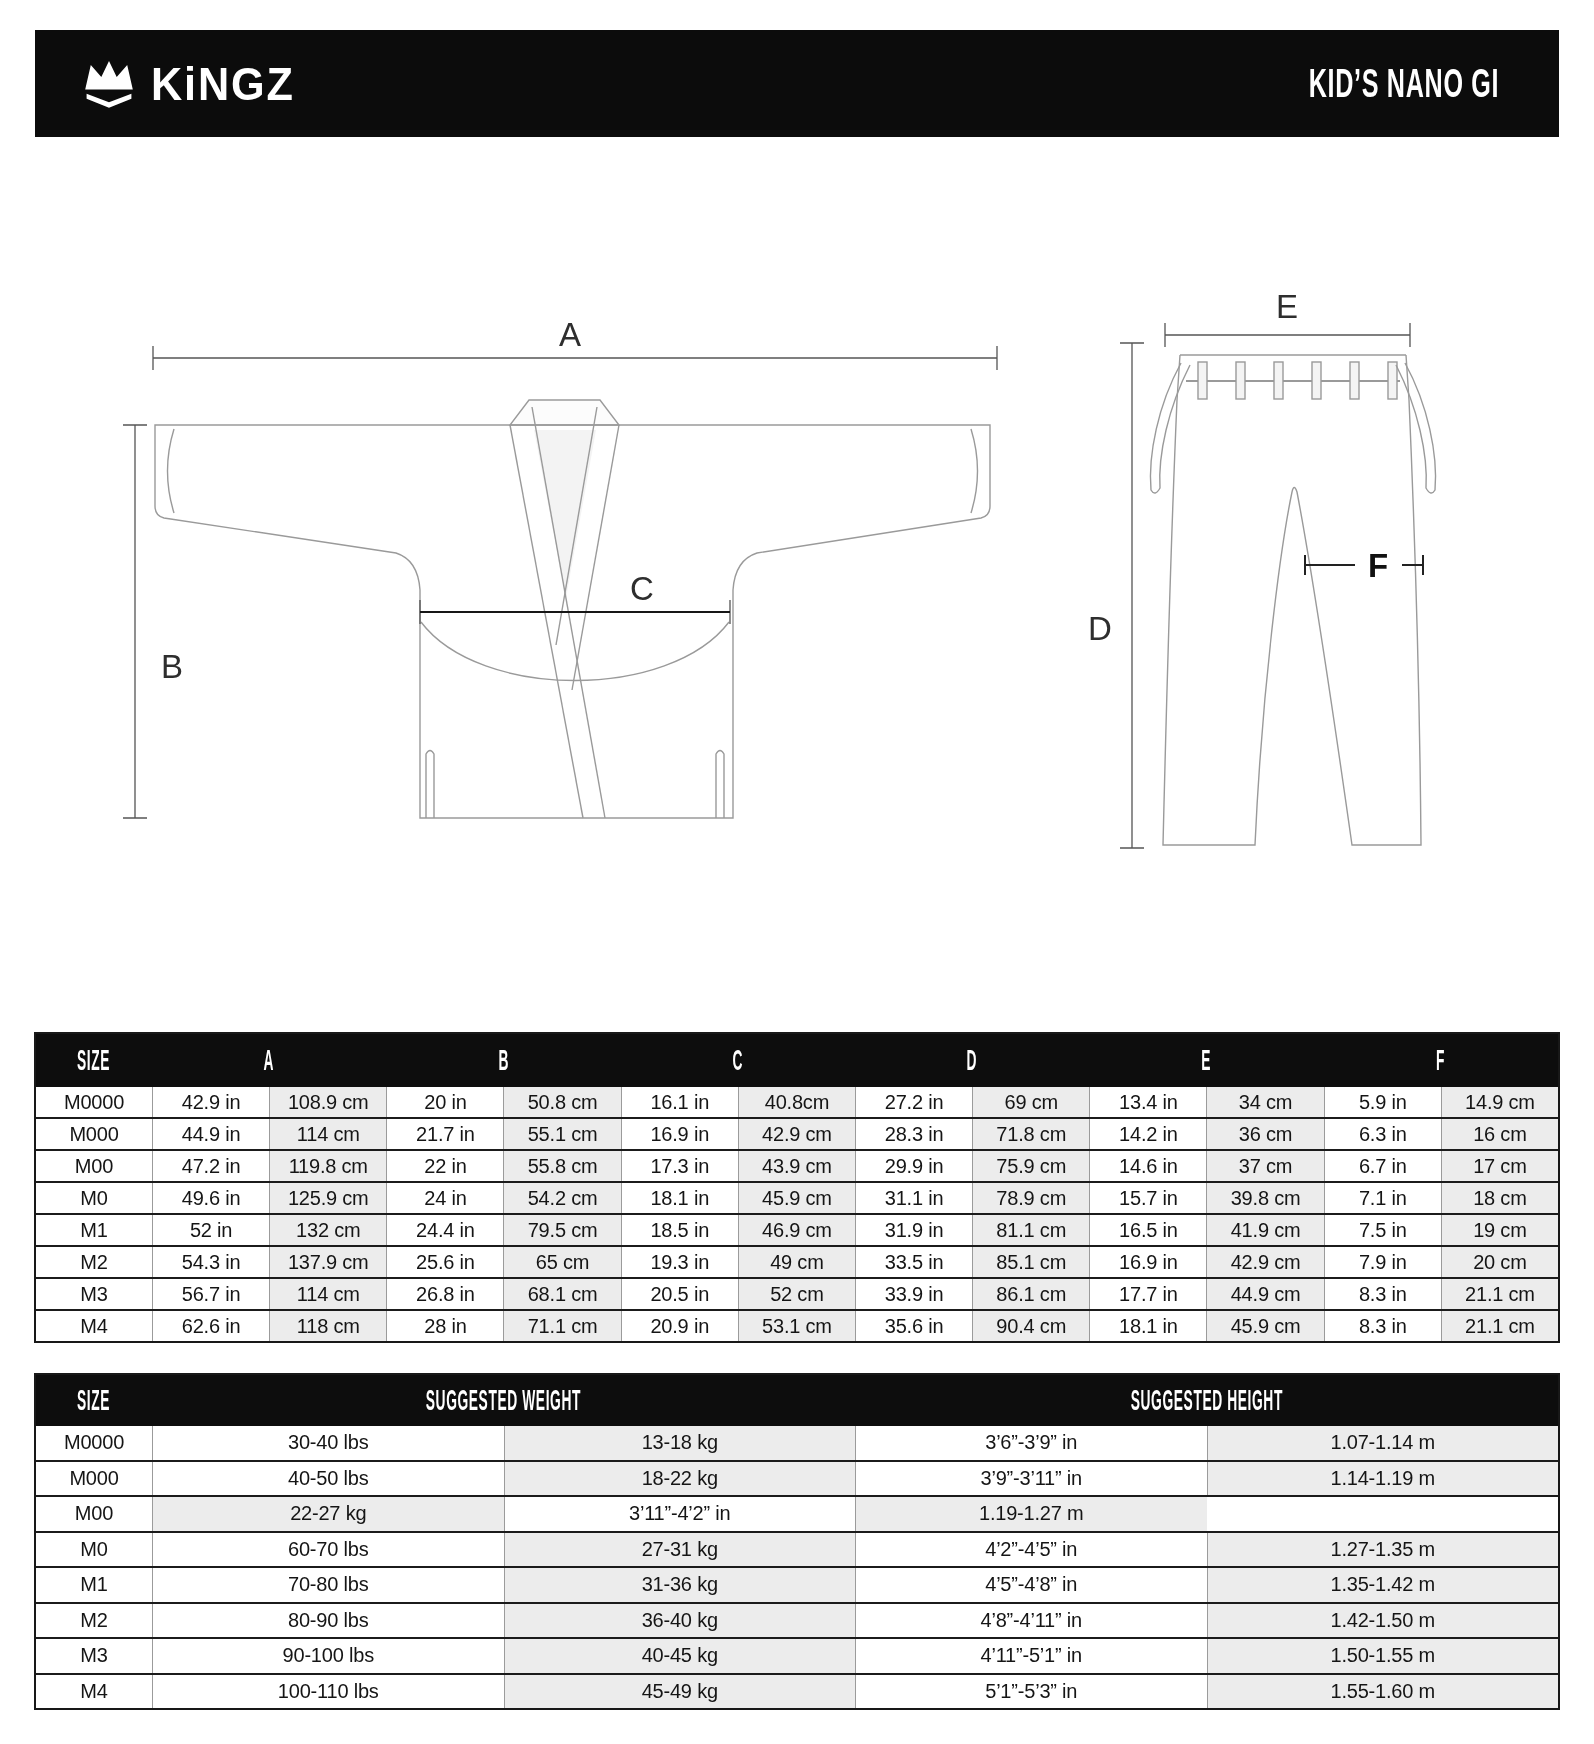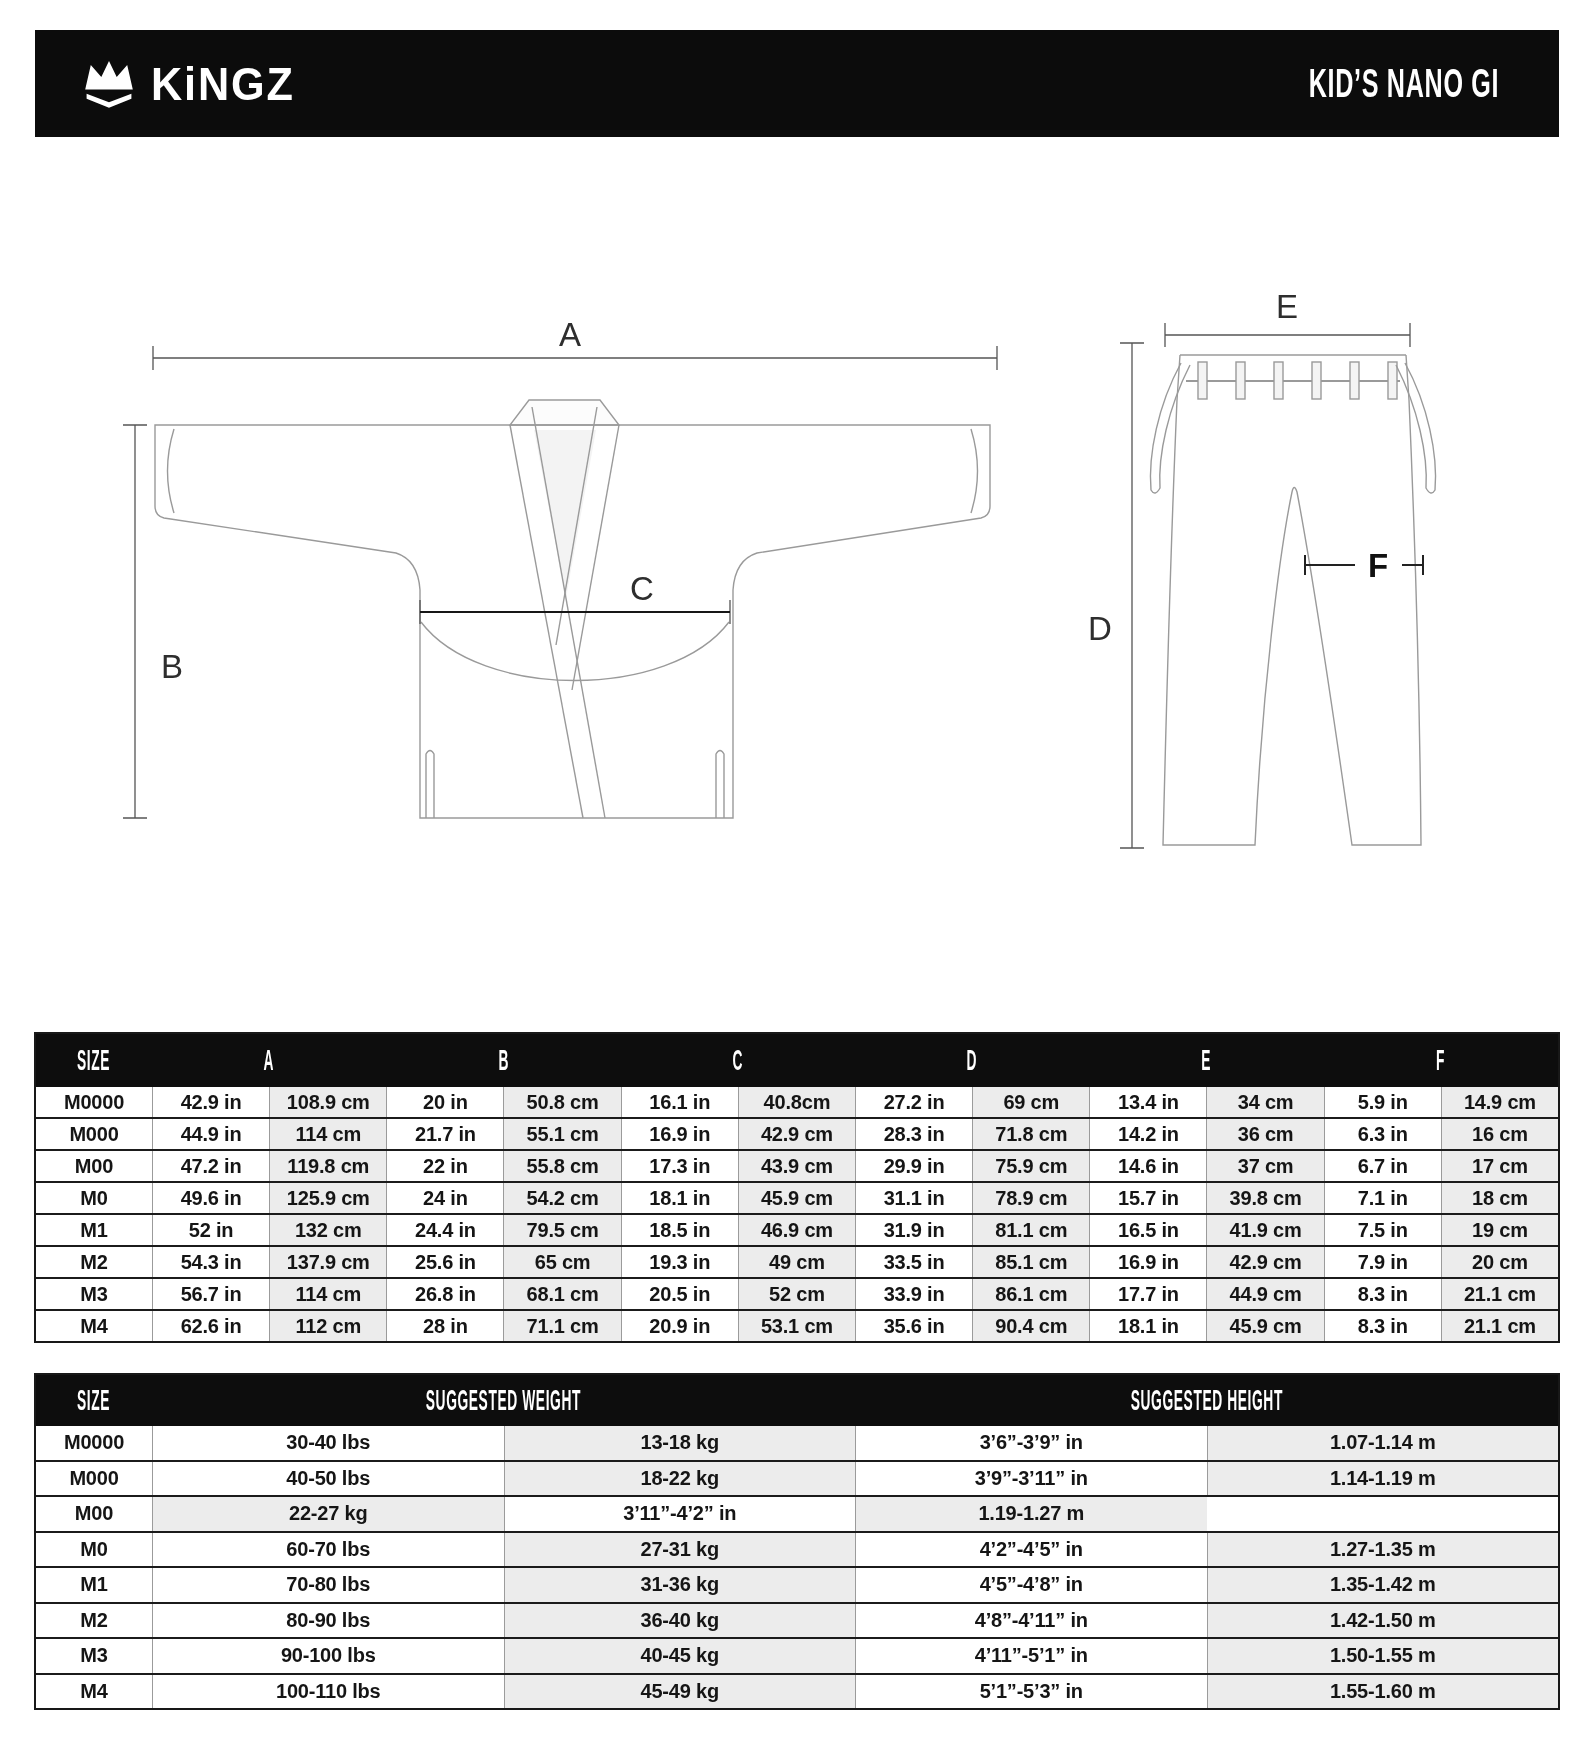--- a/index.html
+++ b/index.html
@@ -22,21 +22,21 @@
   
   .tbl{position:absolute;left:34px;width:1526px;border:2px solid #181818;box-sizing:border-box;background:#f97316;}
   .tbl1{top:1032px;}
   .tbl2{top:1373px;}
   .thead{background:#0d0d0d;display:grid;align-items:center;}
   .t1head{height:53px;grid-template-columns:116px repeat(6,1fr);}
   .t2head{height:51px;grid-template-columns:116px repeat(2,1fr);}
   .hcell{display:flex;align-items:center;justify-content:center;overflow:hidden;}
   .cond{color:#fff;font-weight:bold;font-size:23px;letter-spacing:1px;white-space:nowrap;
         transform:scale(0.6,1.25);transform-origin:center;}
-  .trow{display:grid;border-bottom:2px solid #1b1b1b;background:#fff;font-weight:bold;}
+  .trow{display:grid;border-bottom:2px solid #1b1b1b;background:#fff;}
   .trow:last-child{border-bottom:none;}
   .tbl1 .trow{grid-template-columns:116px repeat(12,1fr);height:30px;}
   .tbl2 .trow{grid-template-columns:116px repeat(4,1fr);height:33.5px;}
   .cell{display:flex;align-items:center;justify-content:center;font-size:20px;
         letter-spacing:-0.2px;color:#151515;overflow:hidden;white-space:nowrap;}
   .cell + .cell{border-left:1px solid #9b9b9b;}
   .cell.shade{background:#ececec;}
 </style>
 </head>
 <body>
@@ -248,21 +248,21 @@
           <div class="cell">33.9 in</div>
           <div class="cell shade">86.1 cm</div>
           <div class="cell">17.7 in</div>
           <div class="cell shade">44.9 cm</div>
           <div class="cell">8.3 in</div>
           <div class="cell shade">21.1 cm</div>
         </div>
         <div class="trow">
           <div class="cell">M4</div>
           <div class="cell">62.6 in</div>
-          <div class="cell shade">112 cm</div>
+          <div class="cell shade">118 cm</div>
           <div class="cell">28 in</div>
           <div class="cell shade">71.1 cm</div>
           <div class="cell">20.9 in</div>
           <div class="cell shade">53.1 cm</div>
           <div class="cell">35.6 in</div>
           <div class="cell shade">90.4 cm</div>
           <div class="cell">18.1 in</div>
           <div class="cell shade">45.9 cm</div>
           <div class="cell">8.3 in</div>
           <div class="cell shade">21.1 cm</div>

